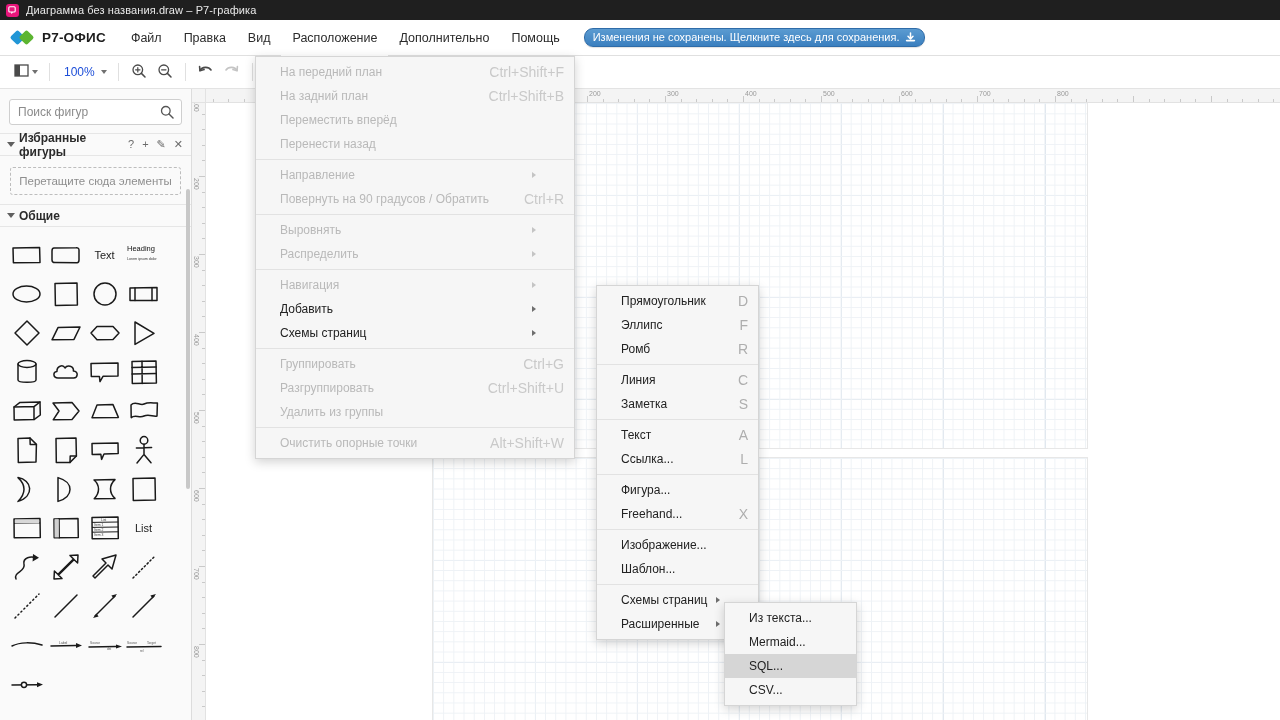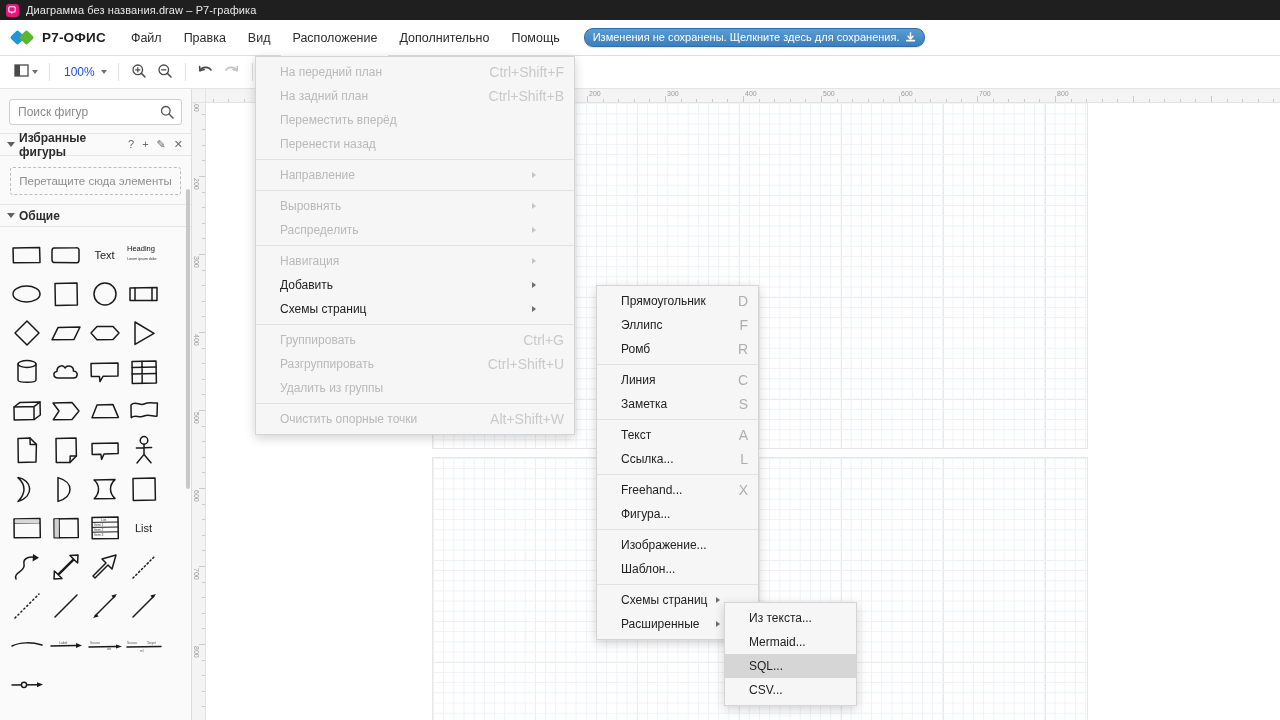--- a/index.html
+++ b/index.html
@@ -764,20 +764,24 @@
       <span class="label">Переместить вперёд</span>
     </div>
     <div class="mrow disabled">
       <span class="label">Перенести назад</span>
     </div>
     <div class="msep"></div>
     <div class="mrow disabled">
       <span class="label">Направление</span>
       <span class="arrow"></span>
     </div>
+    <div class="mrow disabled">
+      <span class="label">Повернуть на 90 градусов / Обратить</span>
+      <span class="accel">Ctrl+R</span>
+    </div>
     <div class="msep"></div>
     <div class="mrow disabled">
       <span class="label">Выровнять</span>
       <span class="arrow"></span>
     </div>
     <div class="mrow disabled">
       <span class="label">Распределить</span>
       <span class="arrow"></span>
     </div>
     <div class="msep"></div>
@@ -838,26 +842,26 @@
     <div class="mrow">
       <span class="label">Текст</span>
       <span class="accel">A</span>
     </div>
     <div class="mrow">
       <span class="label">Ссылка...</span>
       <span class="accel">L</span>
     </div>
     <div class="msep"></div>
     <div class="mrow">
+      <span class="label">Фигура...</span>
+    </div>
+    <div class="mrow">
       <span class="label">Freehand...</span>
       <span class="accel">X</span>
     </div>
-    <div class="mrow">
-      <span class="label">Фигура...</span>
-    </div>
     <div class="msep"></div>
     <div class="mrow">
       <span class="label">Изображение...</span>
     </div>
     <div class="mrow">
       <span class="label">Шаблон...</span>
     </div>
     <div class="msep"></div>
     <div class="mrow">
       <span class="label">Схемы страниц</span>

